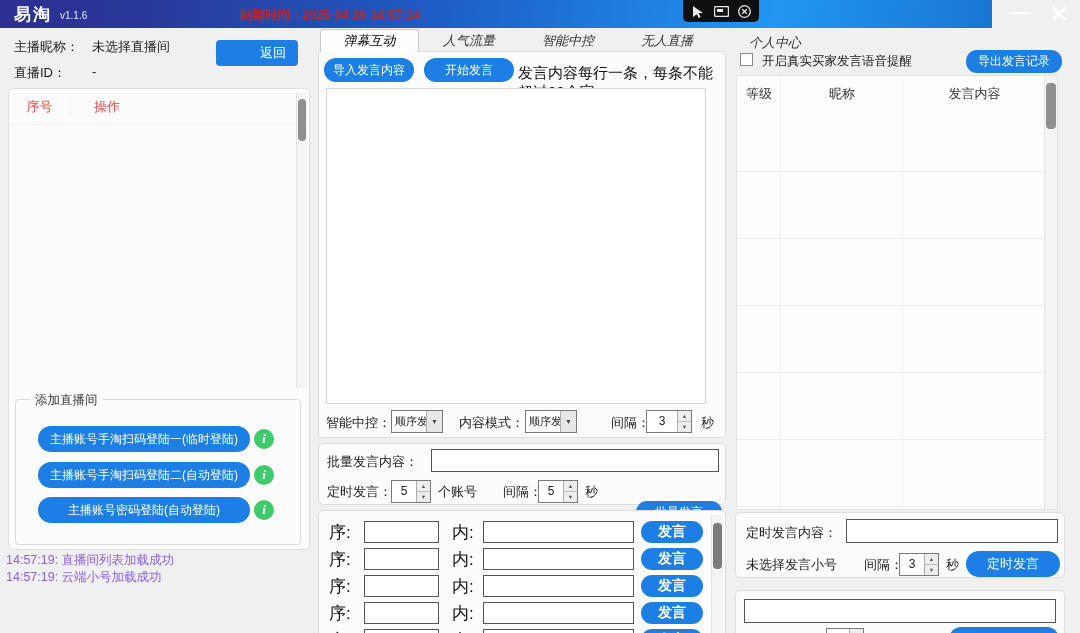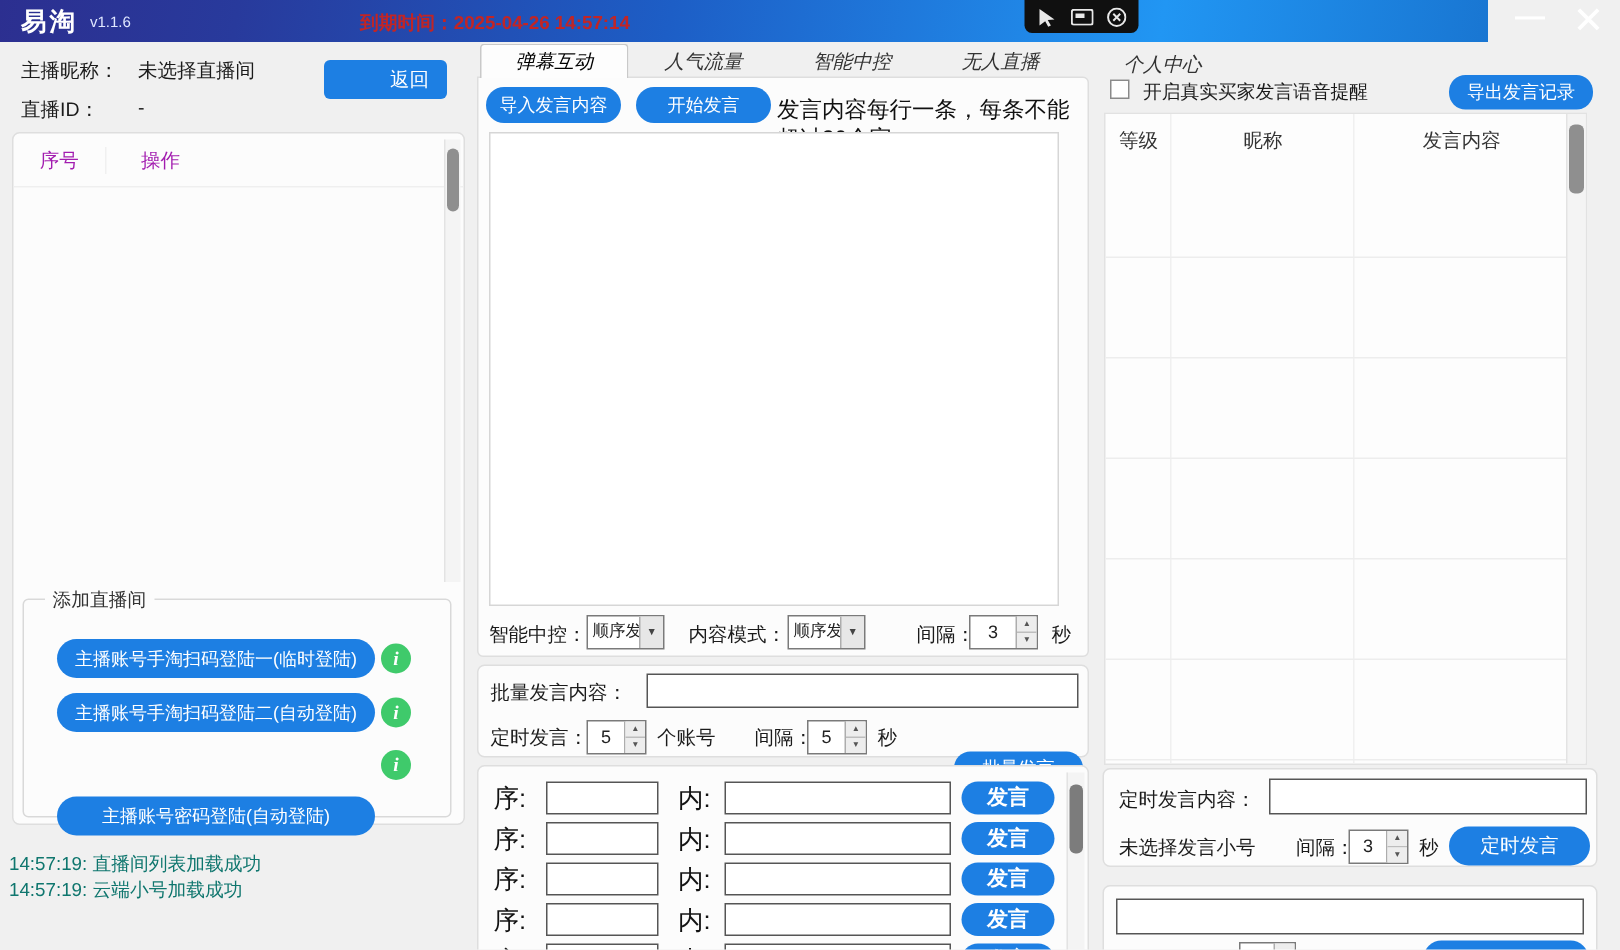--- a/index.html
+++ b/index.html
@@ -36,32 +36,32 @@
   .spin-btns { width:14px; border-left:1px solid #adadad; display:flex; flex-direction:column; }
   .spin-btns span { flex:1; font-size:5.5px; color:#555; background:#ededed; display:flex; align-items:center; justify-content:center; }
   .spin-btns span:first-child { border-bottom:1px solid #bdbdbd; }
   .vscroll { position:absolute; background:#f4f4f4; border-left:1px solid #e3e3e3; }
   .vthumb { position:absolute; left:1px; right:1px; background:#8f8f8f; border-radius:4px; }
 
   
   .back-btn { left:216px; top:40px; width:82px; height:26px; border-radius:4px; font-size:13px;padding-left:32px; }
   .left-panel { left:8px; top:88px; width:302px; height:462px; }
   .lt-header { display:flex; height:36px; align-items:center; border-bottom:1px solid #efefef; }
-  .lt-header div { text-align:center; font-size:13px; color:#a21caf; }
+  .lt-header div { text-align:center; font-size:13px; color:#ef4444; }
   .lt-c1 { width:62px; border-right:1px solid #f0f0f0; }
   .lt-c2 { flex:1; border-right:1px solid #f0f0f0; }
   .lt-c3 { width:72px; }
   .fieldset-box { position:absolute; left:6px; top:310px; width:286px; height:146px;
     border:1px solid #d9d9d9; border-radius:4px; }
   .fieldset-legend { position:absolute; left:14px; top:-8px; background:#fcfcfc; padding:0 5px; font-size:12.5px; color:#333; }
   .login-btn { left:22px; width:212px; height:26px; border-radius:13px; font-size:12px; }
   .info-icon { position:absolute; left:238px; width:20px; height:20px; border-radius:50%; background:#3fca6b;
     color:#fff; font-family:"Liberation Serif",serif; font-style:italic; font-weight:bold; font-size:13px;
     display:flex; align-items:center; justify-content:center; }
-  .log { position:absolute; left:6px; top:552px; font-size:12.5px; color:#0f766e; line-height:17px;margin-top:16px; }
+  .log { position:absolute; left:6px; top:552px; font-size:12.5px; color:#8b5cf6; line-height:17px; }
 
   
   .tab { position:absolute; top:30px; height:21px; font-size:13px; color:#333; text-align:center; line-height:21px; cursor:pointer;font-style:italic; }
   .tab.active { background:#fdfdfd; border:1px solid #c9c9c9; border-bottom:none; border-radius:3px 3px 0 0;
     top:29px; height:23px; z-index:3; color:#000; }
 
   
   .center-panel { left:318px; top:51px; width:408px; height:387px; border-radius:0 4px 4px 4px; z-index:2; }
   .import-btn { left:5px; top:6px; width:90px; height:24px; border-radius:12px; font-size:12px; }
   .start-btn { left:105px; top:6px; width:90px; height:24px; border-radius:12px; font-size:12px; }
@@ -131,21 +131,21 @@
     </div>
     <div class="vscroll" style="right:2px; top:4px; width:11px; height:295px;">
       <div class="vthumb" style="top:6px; height:42px;"></div>
     </div>
     <div class="fieldset-box">
       <span class="fieldset-legend">添加直播间</span>
       <button class="btn login-btn" style="top:26px;">主播账号手淘扫码登陆一(临时登陆)</button>
       <span class="info-icon" style="top:29px;">i</span>
       <button class="btn login-btn" style="top:62px;">主播账号手淘扫码登陆二(自动登陆)</button>
       <span class="info-icon" style="top:65px;">i</span>
-      <button class="btn login-btn" style="top:97px;margin-top:34px;">主播账号密码登陆(自动登陆)</button>
+      <button class="btn login-btn" style="top:97px;">主播账号密码登陆(自动登陆)</button>
       <span class="info-icon" style="top:100px;">i</span>
     </div>
   </div>
   <div class="log">
     <div>14:57:19: 直播间列表加载成功</div>
     <div>14:57:19: 云端小号加载成功</div>
   </div>
 
   <div class="tab active" style="left:320px; width:99px;">弹幕互动</div>
   <div class="tab" style="left:420px; width:98px;">人气流量</div>

